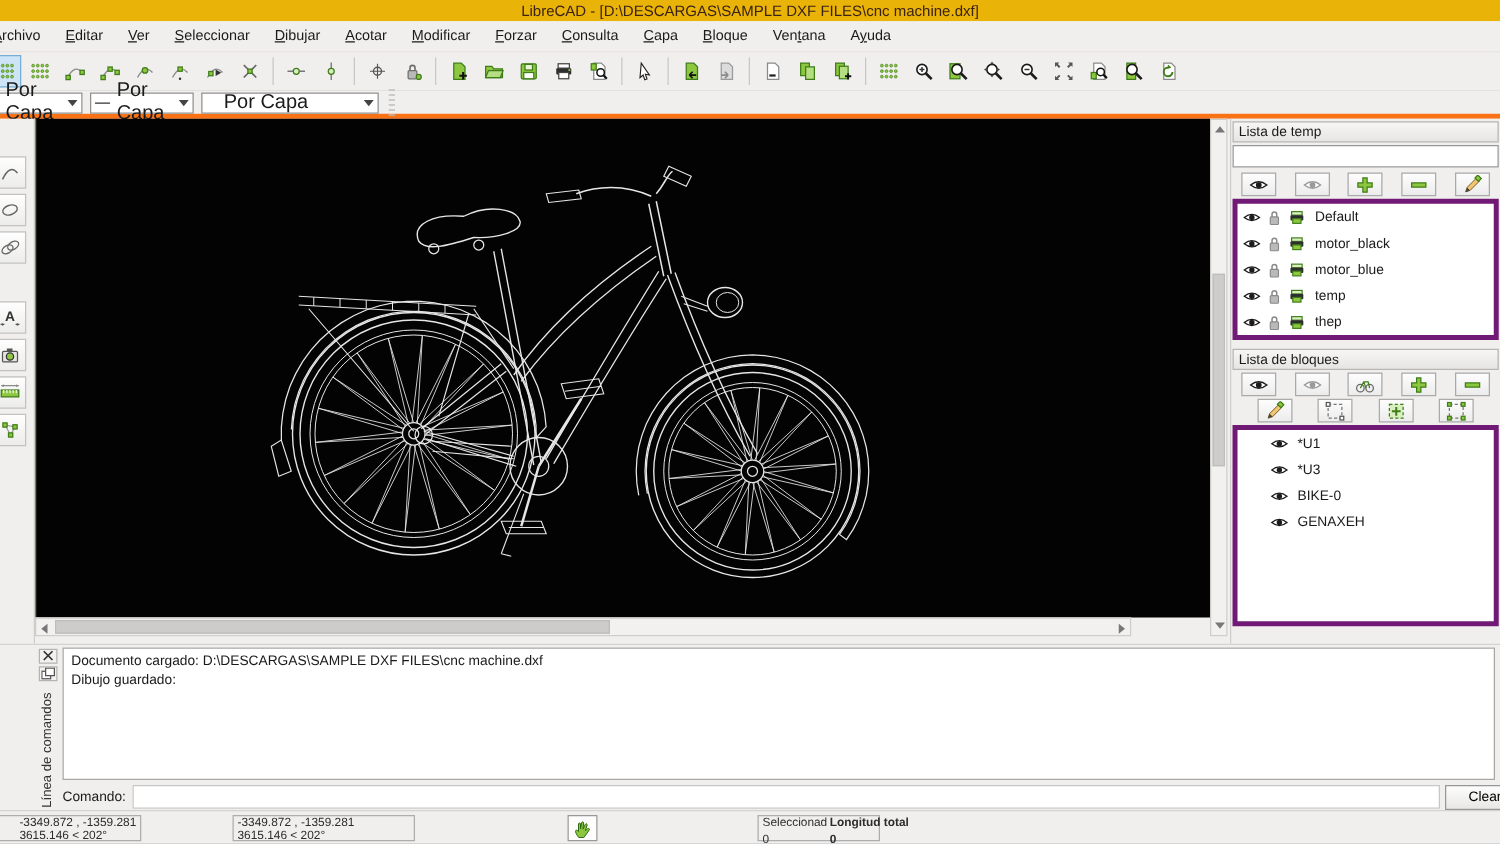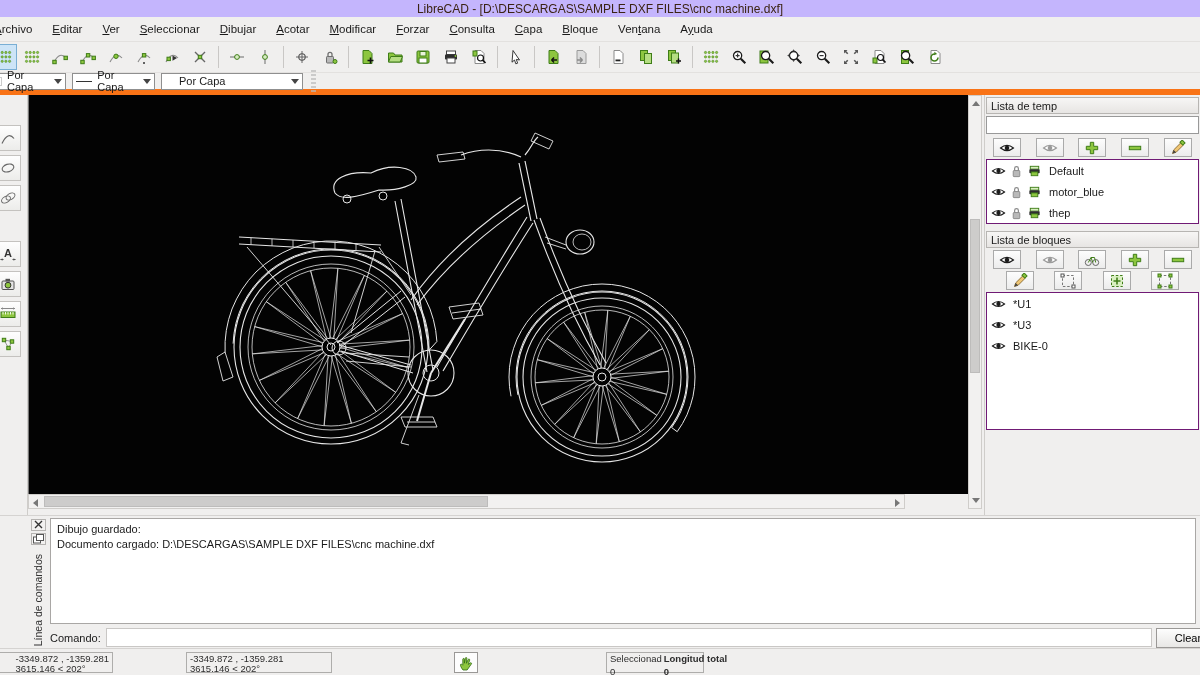--- a/index.html
+++ b/index.html
@@ -1,40 +1,40 @@
 <!DOCTYPE html>
 <html><head>
 <meta charset="utf-8">
 <style>
   html,body{margin:0;padding:0;background:#888;}
   *{box-sizing:border-box;}
   .screen{position:relative;width:1200px;height:675px;overflow:hidden;background:#f0efee;
     font-family:"Liberation Sans",sans-serif;color:#1a1a1a;}
   
-  .titlebar{position:absolute;left:0;top:0;width:1200px;height:17px;background:#c4b5fd;
+  .titlebar{position:absolute;left:0;top:0;width:1200px;height:17px;background:#eab308;
     display:flex;align-items:center;justify-content:center;font-size:12px;color:#3b2313;}
   
   .menubar{position:absolute;left:0;top:17px;width:1200px;height:25px;background:#f0efee;
     display:flex;align-items:center;font-size:11.5px;border-bottom:1px solid #e3e1df;}
   .menu-item{padding:4px 10px;cursor:default;white-space:nowrap;}
   .menu-item:first-child{margin-left:-16px;}
   .menu-item .mn{text-decoration:underline;}
   
   .toolbar{position:absolute;left:0;top:42px;width:1200px;height:31px;display:flex;align-items:center;
     background:#f0efee;border-bottom:1px solid #e3e1df;padding-left:0;}
   .tbtn{width:26px;height:26px;margin:0 1px;border:1px solid transparent;background:transparent;
     display:flex;align-items:center;justify-content:center;padding:0;}
   .tbtn.active{background:#cde4f7;border:1px solid #79aed4;}
   .tbtn.cut-left{margin-left:-9px;}
   .ticon{display:flex;width:16px;height:16px;}
   .tsep{width:1px;height:22px;background:#c9c7c5;margin:0 4px;}
   .thandle{width:5px;height:22px;margin:0 2px;background:repeating-linear-gradient(#bbb 0 2px,transparent 2px 4px);opacity:.7;}
   
   .comborow{position:absolute;left:0;top:73px;width:1200px;height:22px;display:flex;align-items:center;
-    background:#f0efee;border-bottom:6px solid #f97316;font-size:11px;}
+    background:#f0efee;border-bottom:4px solid #f97316;font-size:16px;}
   .combo{height:17px;background:#fff;border:1px solid #8f8f8f;display:flex;align-items:center;
     padding:0 3px;margin-right:6px;position:relative;}
   .combo .arrow{width:0;height:0;border-left:4px solid transparent;border-right:4px solid transparent;
     border-top:5px solid #444;margin-left:8px;}
   .combo .swatch{width:14px;height:9px;background:#fff;border:1px solid #ccc;margin-right:5px;}
   .combo .linesample{width:20px;height:1px;background:#333;margin-right:5px;}
   .combo1{width:80px;margin-left:-14px;}
   .combo2{width:83px;}
   .combo3{width:142px;}
   .combo3 .lbl{margin-left:14px;flex:1;}
@@ -53,21 +53,21 @@
   .zoomlabel{position:absolute;left:905px;top:519px;width:63px;height:15px;font-size:10.5px;
     display:flex;align-items:center;justify-content:flex-end;padding-right:3px;background:#f0efee;}
   
   .rightpanel{position:absolute;left:984px;top:95px;width:216px;height:420px;background:#f0efee;border-left:1px solid #cfcdca;font-size:11px;}
   .phead{height:17px;background:linear-gradient(#f7f6f5,#e7e5e3);border:1px solid #b7b5b2;
     display:flex;align-items:center;padding:0 4px;margin:2px 1px 0 1px;}
   .pfilter{height:18px;background:#fff;border:1px solid #999;margin:2px 1px;width:calc(100% - 2px);font:inherit;padding:0 3px;}
   .pbtnrow{display:flex;justify-content:space-around;align-items:center;margin:2px 1px;}
   .pbtn{width:28px;height:19px;border:1px solid #aaa;background:linear-gradient(#fdfdfd,#ececec);
     display:flex;align-items:center;justify-content:center;padding:0;}
-  .plist{background:#fff;border:1px solid #701a75;margin:1px;}
+  .plist{background:#fff;border:4px solid #701a75;margin:1px;}
   .row{display:flex;align-items:center;height:21px;padding-left:4px;}
   .row .nm{margin-left:4px;}
   .row .ic{display:flex;width:15px;height:15px;margin-right:3px;}
   
   .dock{position:absolute;left:0;top:515px;width:1200px;height:133px;background:#f0efee;border-top:1px solid #d5d3d1;}
   .dockstrip{position:absolute;left:28px;top:2px;width:20px;height:128px;display:flex;flex-direction:column;align-items:center;}
   .dockbtn{width:15px;height:14px;border:1px solid #b5b3b1;background:#f2f1f0;display:flex;align-items:center;justify-content:center;margin:1px 0;padding:0;}
   .docklabel{margin-top:8px;font-size:10.5px;color:#333;writing-mode:vertical-rl;transform:rotate(180deg);white-space:nowrap;}
   .history{position:absolute;left:50px;top:2px;width:1146px;height:106px;background:#fff;border:1px solid #a9a7a5;
     font-size:11px;padding:3px 6px;line-height:15px;}
@@ -735,21 +735,65 @@
               <path d="M6,7.5 V5.3 a2,2 0 0 1 4,0 V7.5" fill="none" stroke="#8a8a8a" stroke-width="1.3"></path>
             </svg>
           </span>
           <span class="ic">
             <svg width="16" height="16" viewBox="0 0 16 16">
               <rect x="3.5" y="3" width="9" height="3" fill="#d9efc0" stroke="#3f7d18"></rect>
               <rect x="2.5" y="6" width="11" height="4.5" rx="0.8" fill="#2e2e2e"></rect>
               <rect x="4.5" y="9" width="7" height="4" fill="#8dc63f" stroke="#3f7d18"></rect>
             </svg>
           </span>
+          <span class="nm">motor_black</span>
+        </div>
+        <div class="row">
+          <span class="ic">
+            <svg width="16" height="16" viewBox="0 0 16 16">
+              <path d="M1.5,8 Q8,2.8 14.5,8 Q8,13.2 1.5,8 z" fill="#fff" stroke="#1c1c1c" stroke-width="1.1"></path>
+              <circle cx="8" cy="8" r="2.3" fill="#1c1c1c"></circle>
+            </svg>
+          </span>
+          <span class="ic">
+            <svg width="16" height="16" viewBox="0 0 16 16">
+              <rect x="4.5" y="7.5" width="7" height="6.5" rx="0.8" fill="#b9b9b9" stroke="#8a8a8a"></rect>
+              <path d="M6,7.5 V5.3 a2,2 0 0 1 4,0 V7.5" fill="none" stroke="#8a8a8a" stroke-width="1.3"></path>
+            </svg>
+          </span>
+          <span class="ic">
+            <svg width="16" height="16" viewBox="0 0 16 16">
+              <rect x="3.5" y="3" width="9" height="3" fill="#d9efc0" stroke="#3f7d18"></rect>
+              <rect x="2.5" y="6" width="11" height="4.5" rx="0.8" fill="#2e2e2e"></rect>
+              <rect x="4.5" y="9" width="7" height="4" fill="#8dc63f" stroke="#3f7d18"></rect>
+            </svg>
+          </span>
           <span class="nm">motor_blue</span>
+        </div>
+        <div class="row">
+          <span class="ic">
+            <svg width="16" height="16" viewBox="0 0 16 16">
+              <path d="M1.5,8 Q8,2.8 14.5,8 Q8,13.2 1.5,8 z" fill="#fff" stroke="#1c1c1c" stroke-width="1.1"></path>
+              <circle cx="8" cy="8" r="2.3" fill="#1c1c1c"></circle>
+            </svg>
+          </span>
+          <span class="ic">
+            <svg width="16" height="16" viewBox="0 0 16 16">
+              <rect x="4.5" y="7.5" width="7" height="6.5" rx="0.8" fill="#b9b9b9" stroke="#8a8a8a"></rect>
+              <path d="M6,7.5 V5.3 a2,2 0 0 1 4,0 V7.5" fill="none" stroke="#8a8a8a" stroke-width="1.3"></path>
+            </svg>
+          </span>
+          <span class="ic">
+            <svg width="16" height="16" viewBox="0 0 16 16">
+              <rect x="3.5" y="3" width="9" height="3" fill="#d9efc0" stroke="#3f7d18"></rect>
+              <rect x="2.5" y="6" width="11" height="4.5" rx="0.8" fill="#2e2e2e"></rect>
+              <rect x="4.5" y="9" width="7" height="4" fill="#8dc63f" stroke="#3f7d18"></rect>
+            </svg>
+          </span>
+          <span class="nm">temp</span>
         </div>
         <div class="row">
           <span class="ic">
             <svg width="16" height="16" viewBox="0 0 16 16">
               <path d="M1.5,8 Q8,2.8 14.5,8 Q8,13.2 1.5,8 z" fill="#fff" stroke="#1c1c1c" stroke-width="1.1"></path>
               <circle cx="8" cy="8" r="2.3" fill="#1c1c1c"></circle>
             </svg>
           </span>
           <span class="ic">
             <svg width="16" height="16" viewBox="0 0 16 16">
@@ -844,21 +888,21 @@
             <svg width="16" height="16" viewBox="0 0 16 16">
               <rect x="2.5" y="2.5" width="11" height="11" fill="none" stroke="#777" stroke-dasharray="2.5 1.8"></rect>
               <rect x="1" y="1" width="3" height="3" fill="#8dc63f" stroke="#3f7d18"></rect>
               <rect x="12" y="1" width="3" height="3" fill="#8dc63f" stroke="#3f7d18"></rect>
               <rect x="1" y="12" width="3" height="3" fill="#8dc63f" stroke="#3f7d18"></rect>
               <rect x="12" y="12" width="3" height="3" fill="#8dc63f" stroke="#3f7d18"></rect>
             </svg>
           </span>
         </button>
       </div>
-    <div class="plist" id="blockList" style="height:138px;">
+    <div class="plist" id="blockList" style="height:161px;padding-left:22px;">
         <div class="row">
           <span class="ic">
             <svg width="16" height="16" viewBox="0 0 16 16">
               <path d="M1.5,8 Q8,2.8 14.5,8 Q8,13.2 1.5,8 z" fill="#fff" stroke="#1c1c1c" stroke-width="1.1"></path>
               <circle cx="8" cy="8" r="2.3" fill="#1c1c1c"></circle>
             </svg>
           </span>
           <span class="nm">*U1</span>
         </div>
         <div class="row">
@@ -871,20 +915,29 @@
           <span class="nm">*U3</span>
         </div>
         <div class="row">
           <span class="ic">
             <svg width="16" height="16" viewBox="0 0 16 16">
               <path d="M1.5,8 Q8,2.8 14.5,8 Q8,13.2 1.5,8 z" fill="#fff" stroke="#1c1c1c" stroke-width="1.1"></path>
               <circle cx="8" cy="8" r="2.3" fill="#1c1c1c"></circle>
             </svg>
           </span>
           <span class="nm">BIKE-0</span>
+        </div>
+        <div class="row">
+          <span class="ic">
+            <svg width="16" height="16" viewBox="0 0 16 16">
+              <path d="M1.5,8 Q8,2.8 14.5,8 Q8,13.2 1.5,8 z" fill="#fff" stroke="#1c1c1c" stroke-width="1.1"></path>
+              <circle cx="8" cy="8" r="2.3" fill="#1c1c1c"></circle>
+            </svg>
+          </span>
+          <span class="nm">GENAXEH</span>
         </div>
       </div>
   </div>
 
   <div class="dock">
     <div class="dockstrip">
       <button class="dockbtn">
         <span>
             <svg width="9" height="9" viewBox="0 0 9 9">
               <path d="M1,1 L8,8 M8,1 L1,8" stroke="#333" stroke-width="1.4"></path>
@@ -895,22 +948,22 @@
         <span>
             <svg width="11" height="10" viewBox="0 0 11 10">
               <rect x="0.5" y="3" width="7" height="6" fill="#fff" stroke="#555"></rect>
               <rect x="3.5" y="0.5" width="7" height="6" fill="#fff" stroke="#555"></rect>
             </svg>
           </span>
       </button>
       <div class="docklabel">Línea de comandos</div>
     </div>
     <div class="history" id="cmdHistory">
+        <div>Documento cargado: D:\DESCARGAS\SAMPLE DXF FILES\cnc machine.dxf</div>
         <div>Dibujo guardado:</div>
-        <div>Documento cargado: D:\DESCARGAS\SAMPLE DXF FILES\cnc machine.dxf</div>
       </div>
     <div class="promptrow">
       <span>Comando:</span>
       <input class="cmdinput" value="" style="">
       <button class="clearbtn">Clear</button>
     </div>
   </div>
 
   <div class="statusbar">
     <div class="statusbox sb1">

